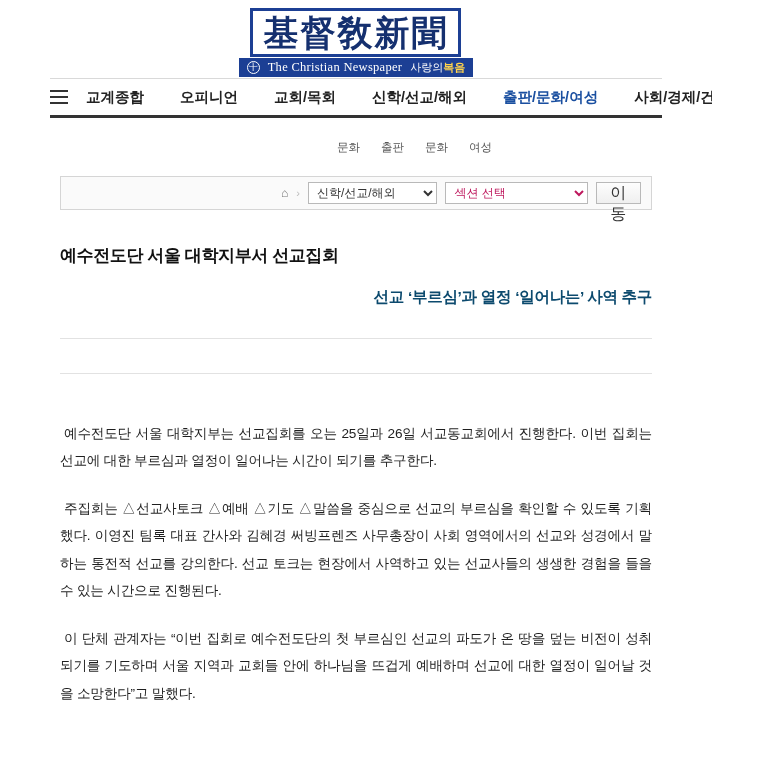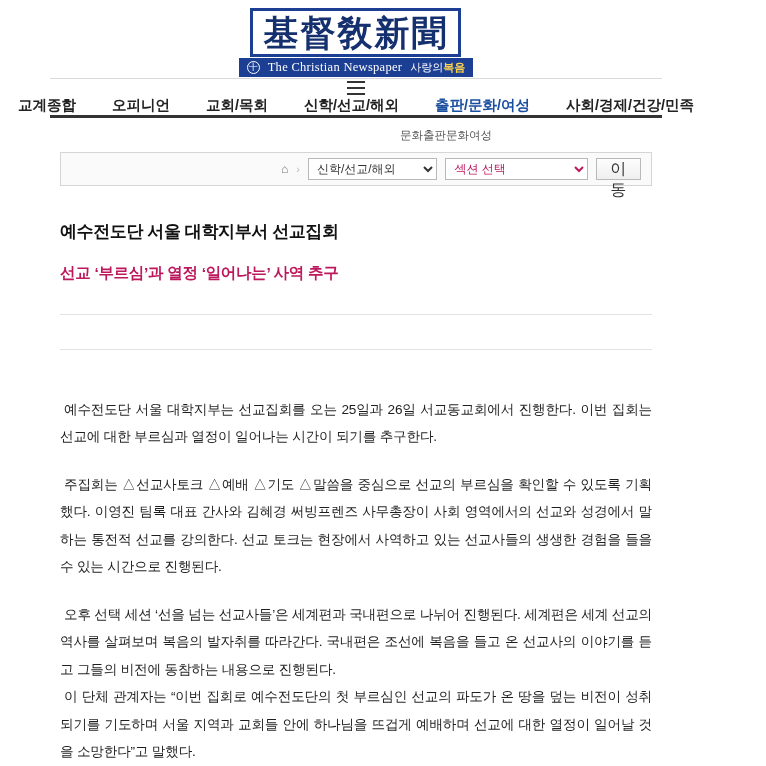--- a/index.html
+++ b/index.html
@@ -54,41 +54,40 @@
   .logo-bar .kr b { color: #ffd34d; }
 
   
   .navbar {
     margin: 0 50px;
     height: 40px;
     border-top: 1px solid #d9d9d9;
     border-bottom: 3px solid #333;
     display: flex; align-items: center;
     background: #fff;
-    flex-direction: column;
   }
   .hamburger {
     width: 46px; height: 39px;
     display: flex; flex-direction: column; align-items: center; justify-content: center;
     gap: 4px; cursor: pointer;
   }
   .hamburger span { display: block; width: 18px; height: 2px; background: #333; }
   .nav-items { display: flex; align-items: center; gap: 0; }
   .nav-item {
     font-size: 14.5px; font-weight: bold; color: #222;
     padding: 0 18px; white-space: nowrap; cursor: pointer;
   }
   .nav-item.accent { color: #1a4fa0; }
 
   
   .subnav {
-    margin: 4px 50px;
+    margin: 16px 50px;
     height: 26px;
     display: flex; align-items: center; justify-content: flex-end;
-    gap: 0;
+    gap: 21px;
     padding-right: 170px;
     font-size: 11.5px; color: #555;
   }
   .subnav span { cursor: pointer; }
 
   
   .crumbbar {
     margin: 4px 60px 0 60px;
     height: 34px;
     border: 1px solid #d5d5d5;
@@ -118,22 +117,22 @@
     padding: 0 8px;
   }
 
   
   .article { padding: 0 60px; }
   h1.title {
     font-size: 17px; font-weight: bold; color: #111;
     margin: 34px 0 0 0; letter-spacing: -0.4px;
   }
   h2.subtitle {
-    font-size: 15.5px; font-weight: bold; color: #be185d;
-    margin: 20px 0 0 0; letter-spacing: -0.3px;
+    font-size: 15.5px; font-weight: bold; color: #0c4a6e;
+    margin: 20px 0 0 0; letter-spacing: -0.3px; text-align: right;
   }
 
   
   .utilrow {
     margin-top: 30px;
     border-top: 1px solid #e2e2e2;
     border-bottom: 1px solid #e2e2e2;
     height: 36px;
     display: flex; align-items: center; justify-content: space-between;
   }
@@ -233,18 +232,17 @@
   <div class="article">
     <h1 class="title">예수전도단 서울 대학지부서 선교집회</h1>
     <h2 class="subtitle">선교 ‘부르심’과 열정 ‘일어나는’ 사역 추구</h2>
 
     <div class="utilrow">
     </div>
 
     <div class="body-text">
       <p>예수전도단 서울 대학지부는 선교집회를 오는 25일과 26일 서교동교회에서 진행한다. 이번 집회는 선교에 대한 부르심과 열정이 일어나는 시간이 되기를 추구한다.</p>
       <p>주집회는 △선교사토크 △예배 △기도 △말씀을 중심으로 선교의 부르심을 확인할 수 있도록 기획했다. 이영진 팀록 대표 간사와 김혜경 써빙프렌즈 사무총장이 사회 영역에서의 선교와 성경에서 말하는 통전적 선교를 강의한다. 선교 토크는 현장에서 사역하고 있는 선교사들의 생생한 경험을 들을 수 있는 시간으로 진행된다.</p>
-      <p class="tight">오후 선택 세션 ‘선을 넘는 선교사들’은 세계편과 국내편으로 나뉘어 진행된다. 세계편은 세계 선교의 역사를 살펴보며 복음의 발자취를 따라간다. 국내편은 조선에 복음을 들고 온 선교사의 이야기를 듣고 그들의 비전에 동참하는 내용으로 진행된다.</p>
       <p>이 단체 관계자는 “이번 집회로 예수전도단의 첫 부르심인 선교의 파도가 온 땅을 덮는 비전이 성취되기를 기도하며 서울 지역과 교회들 안에 하나님을 뜨겁게 예배하며 선교에 대한 열정이 일어날 것을 소망한다”고 말했다.</p>
     </div>
   </div>
 
 </div>
 
 </body></html>

